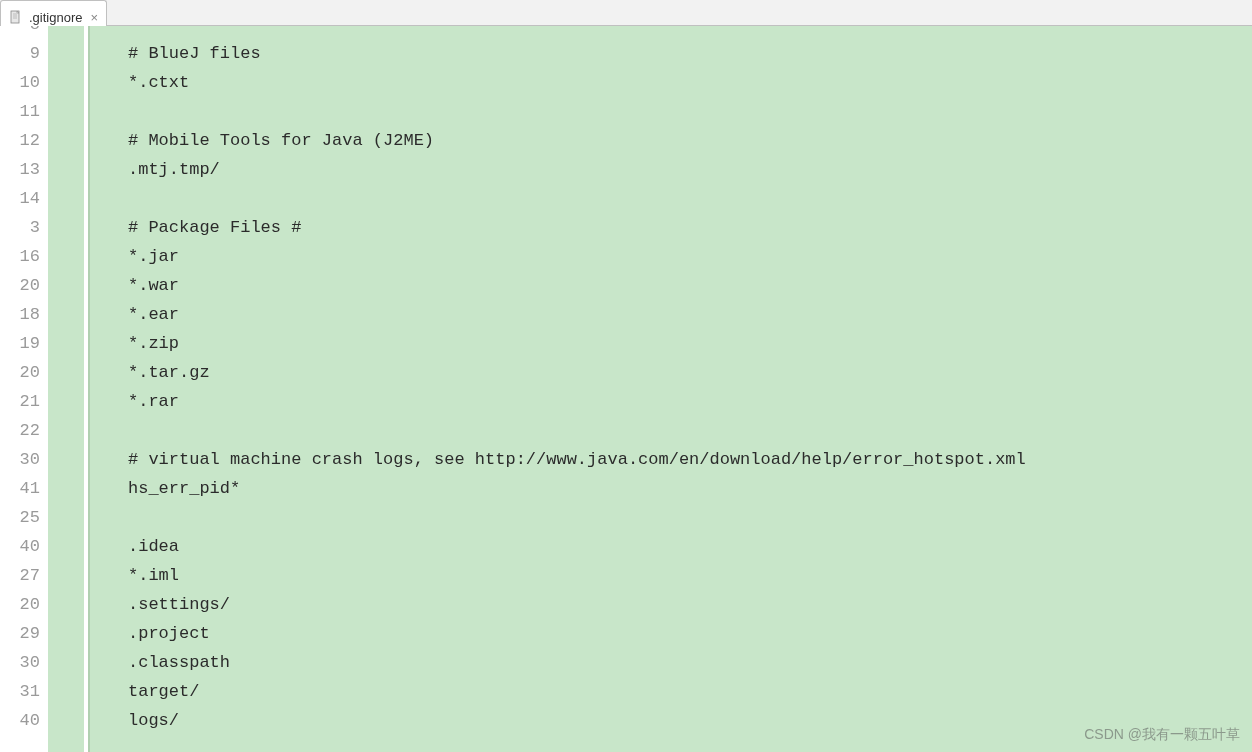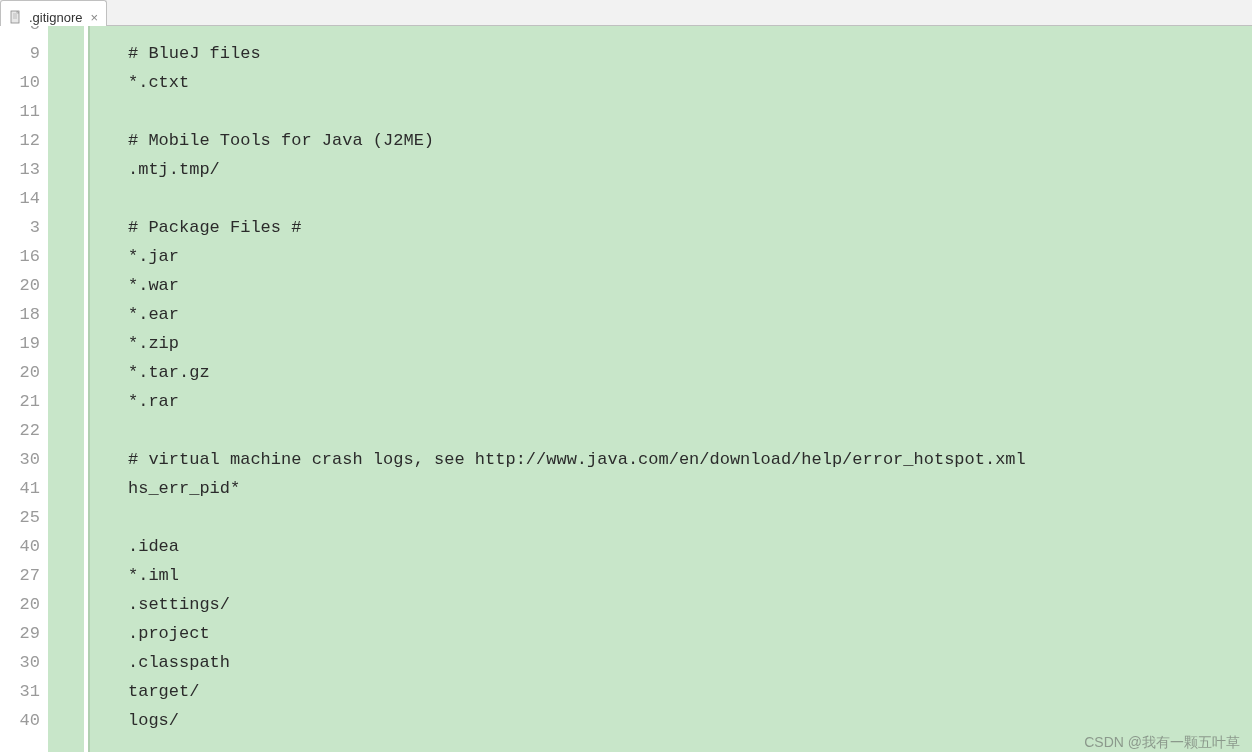--- a/index.html
+++ b/index.html
@@ -88,21 +88,21 @@
       top: 0;
       width: 36px;
       height: 100%;
       background: #c8e6c9;
     }
     .code-line {
       height: 29px;
     }
     .watermark {
       position: absolute;
-      bottom: 0;
+      bottom: 8px;
       right: 12px;
       font-family: "Segoe UI", Arial, sans-serif;
       font-size: 14px;
       color: rgba(90, 90, 90, 0.55);
       pointer-events: none;
     }
     .first-line-partial {
       height: 13px;
       overflow: hidden;
     }

